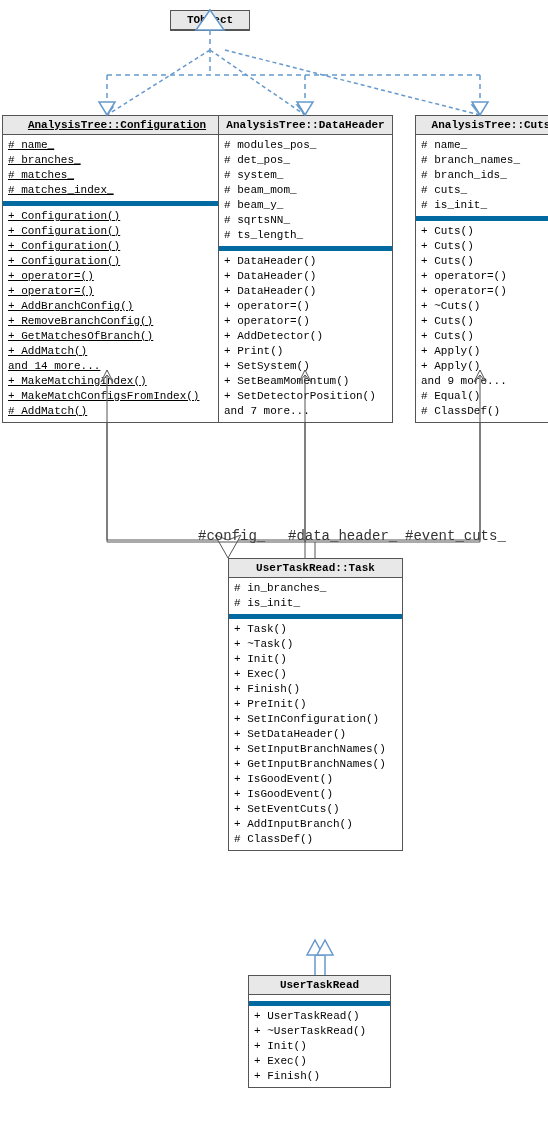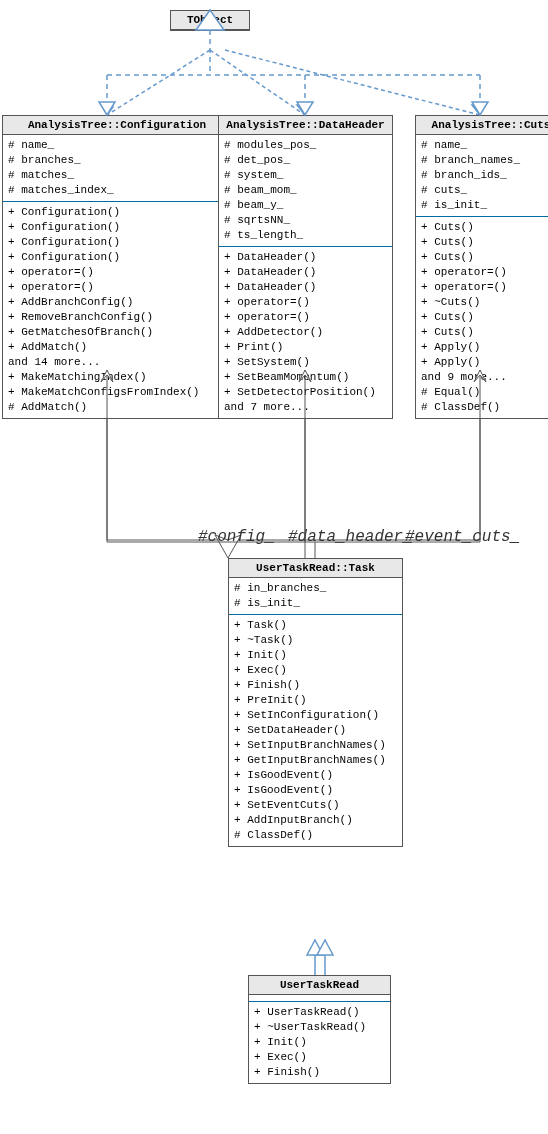--- a/index.html
+++ b/index.html
@@ -28,21 +28,21 @@
     .uml-box-title {
       background: #e8e8e8;
       border-bottom: 1px solid #555;
       text-align: center;
       padding: 3px 5px;
       font-weight: bold;
       font-size: 11px;
     }
 
     .uml-box-section {
-      border-bottom: 1px solid #0369a1;
+      border-bottom: 5px solid #0369a1;
       padding: 3px 5px;
     }
 
     .uml-box-section:last-child {
       border-bottom: none;
     }
 
     .uml-box-section div {
       line-height: 15px;
       white-space: nowrap;
@@ -53,24 +53,23 @@
       position: absolute;
       top: 0;
       left: 0;
       width: 548px;
       height: 1134px;
       pointer-events: none;
     }
 
     .connector-label {
       position: absolute;
-      font-size: 16px;
+      font-size: 14px;
       color: #333;
       font-family: 'Courier New', Courier, monospace;
-      font-style: italic;
     }
   </style>
 </head>
 <body>
 
 <div class="diagram-container">
 
   <svg class="connections-svg">
 
     <line x1="210" y1="50" x2="107" y2="115" stroke="#6699cc" stroke-width="1.5" stroke-dasharray="4,3"></line>
@@ -102,21 +101,21 @@
 
     <line x1="315" y1="975" x2="315" y2="940" stroke="#6699cc" stroke-width="1.5"></line>
     <polygon points="315,940 307,955 323,955" fill="white" stroke="#6699cc" stroke-width="1.5"></polygon>
     <line x1="315" y1="558" x2="315" y2="540" stroke="transparent"></line>
   </svg>
 
   <div class="uml-box" style="left:170px; top:10px; width:80px;">
     <div class="uml-box-title">TObject</div>
   </div>
 
-  <div class="uml-box" style="left:2px; top:115px; width:230px;">
+  <div class="uml-box" style="left:2px; top:115px; width:230px;text-decoration:underline;">
     <div class="uml-box-title">AnalysisTree::Configuration</div>
     <div class="uml-box-section">
       <div># name_</div>
       <div># branches_</div>
       <div># matches_</div>
       <div># matches_index_</div>
     </div>
     <div class="uml-box-section">
       <div>+ Configuration()</div>
       <div>+ Configuration()</div>

